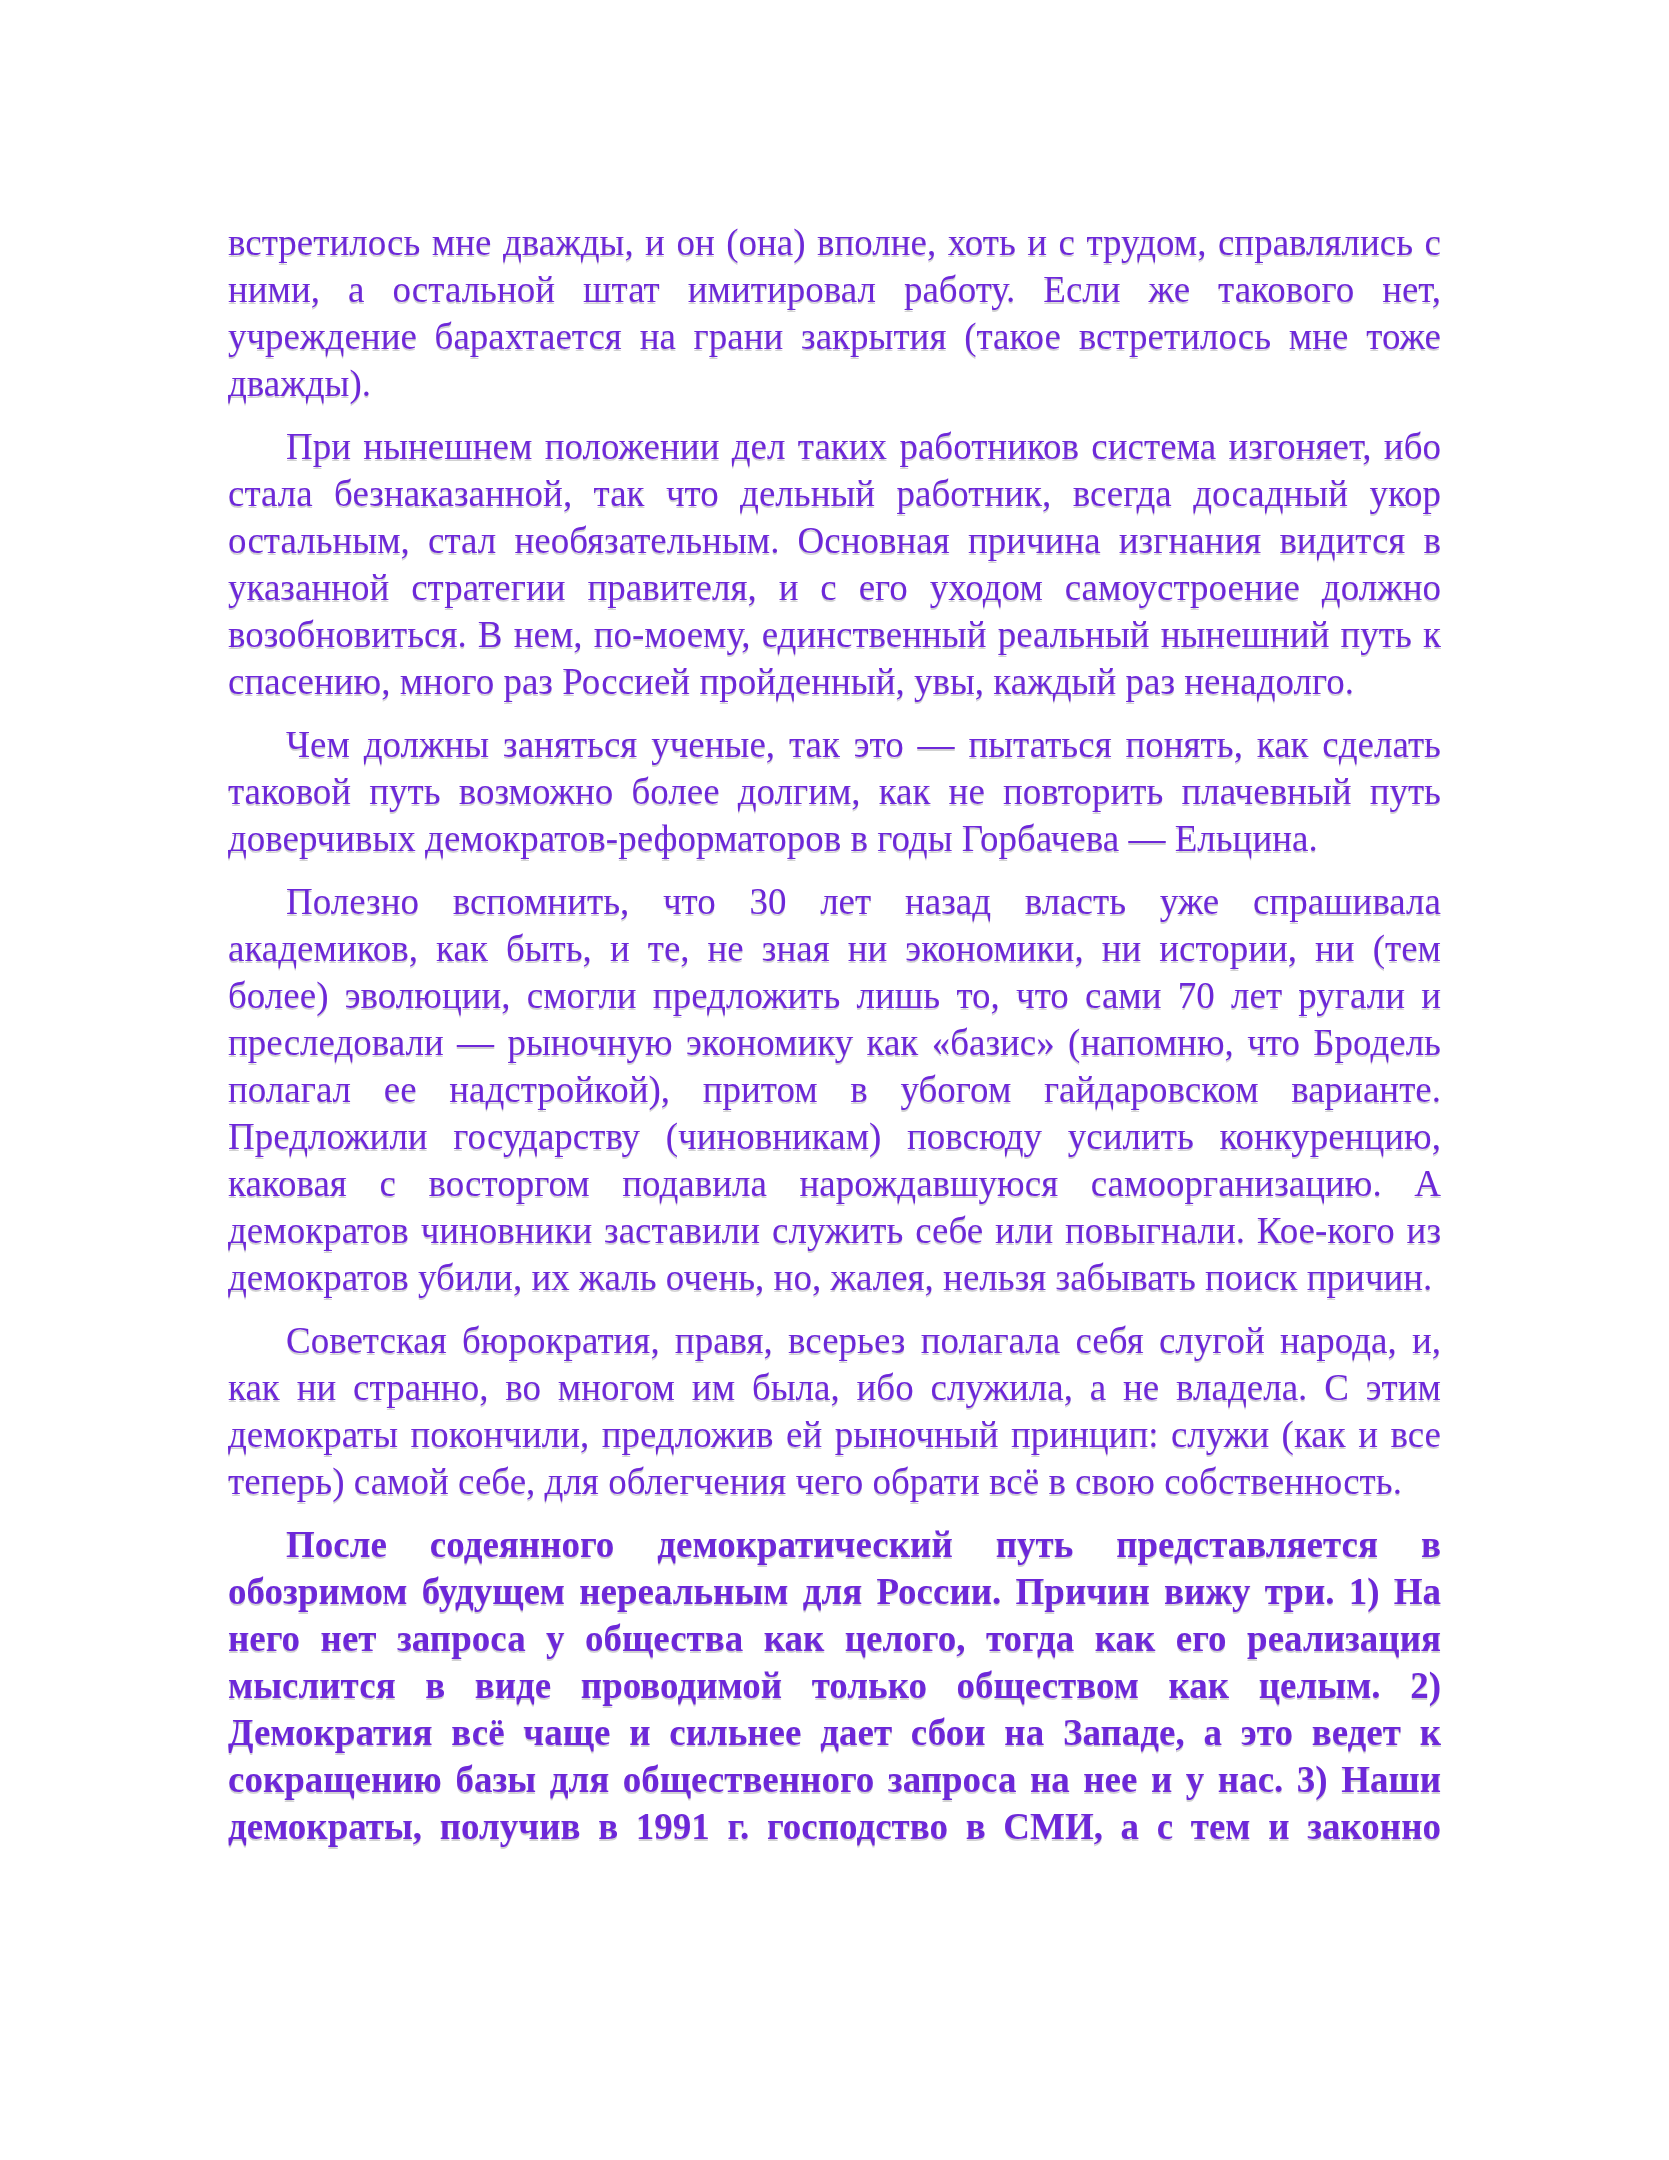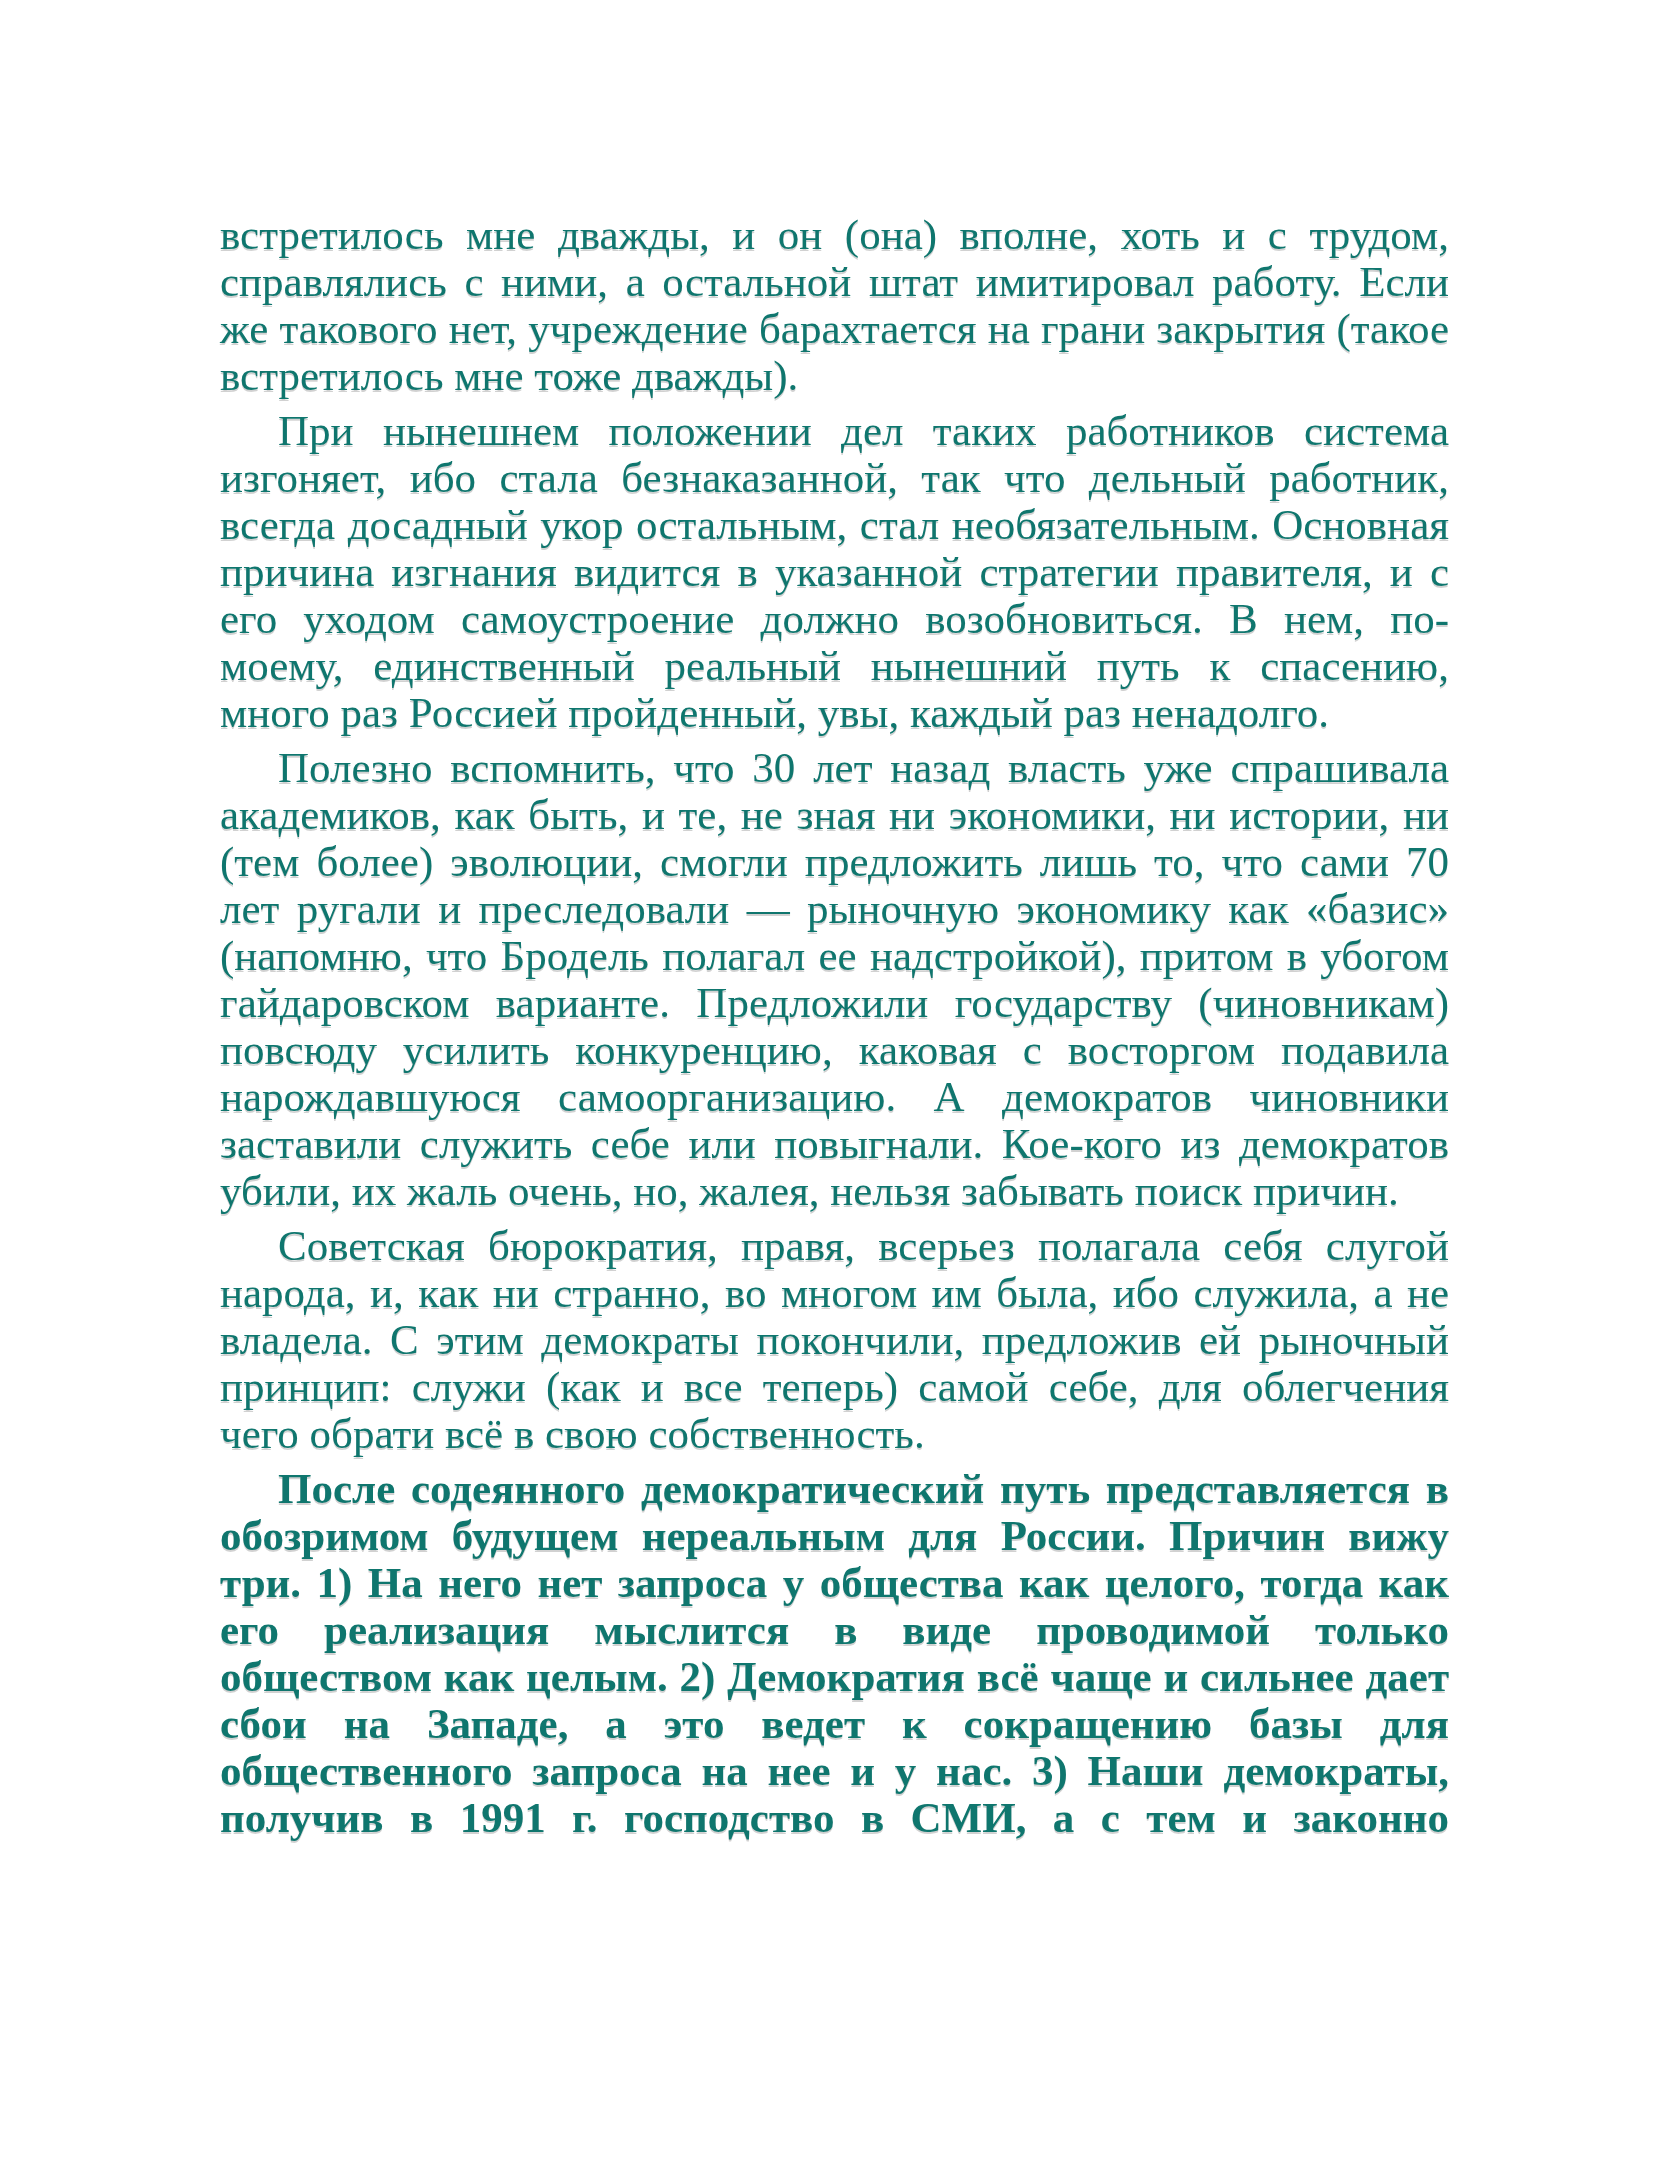--- a/index.html
+++ b/index.html
@@ -15,42 +15,43 @@
     overflow: hidden;
   }
   .text-block {
     position: absolute;
     left: 212px;
     top: 203px;
     width: 1245px;
     color: #000000;
   }
   .para {
-    margin: 8px;
+    margin: 16px;
     padding: 0;
     font-family: "Liberation Serif", "DejaVu Serif", serif;
-    font-size: 43px;
+    font-size: 37px;
     line-height: 47px;
-    color: #0f766e;
+    color: #6d28d9;
     text-align: justify;
     text-shadow: 0 2px 0 rgba(0,0,0,0.18);
   }
   .para.indent {
     text-indent: 58px;
   }
   
   .para.continued {
     text-align-last: justify;
     font-weight: bold;
   }
 </style>
 </head>
 <body>
 
 <div class="page">
   <div class="text-block">
     <p class="para">встретилось мне дважды, и он (она) вполне, хоть и с трудом, справлялись с ними, а остальной штат имитировал работу. Если же такового нет, учреждение барахтается на грани закрытия (такое встретилось мне тоже дважды).</p>
     <p class="para indent">При нынешнем положении дел таких работников система изгоняет, ибо стала безнаказанной, так что дельный работник, всегда досадный укор остальным, стал необязательным. Основная причина изгнания видится в указанной стратегии правителя, и с его уходом самоустроение должно возобновиться. В нем, по-моему, единственный реальный нынешний путь к спасению, много раз Россией пройденный, увы, каждый раз ненадолго.</p>
+    <p class="para indent">Чем должны заняться ученые, так это — пытаться понять, как сделать таковой путь возможно более долгим, как не повторить плачевный путь доверчивых демократов-реформаторов в годы Горбачева — Ельцина.</p>
     <p class="para indent">Полезно вспомнить, что 30 лет назад власть уже спрашивала академиков, как быть, и те, не зная ни экономики, ни истории, ни (тем более) эволюции, смогли предложить лишь то, что сами 70 лет ругали и преследовали — рыночную экономику как «базис» (напомню, что Бродель полагал ее надстройкой), притом в убогом гайдаровском варианте. Предложили государству (чиновникам) повсюду усилить конкуренцию, каковая с восторгом подавила нарождавшуюся самоорганизацию. А демократов чиновники заставили служить себе или повыгнали. Кое-кого из демократов убили, их жаль очень, но, жалея, нельзя забывать поиск причин.</p>
     <p class="para indent">Советская бюрократия, правя, всерьез полагала себя слугой народа, и, как ни странно, во многом им была, ибо служила, а не владела. С этим демократы покончили, предложив ей рыночный принцип: служи (как и все теперь) самой себе, для облегчения чего обрати всё в свою собственность.</p>
     <p class="para indent continued">После содеянного демократический путь представляется в обозримом будущем нереальным для России. Причин вижу три. 1) На него нет запроса у общества как целого, тогда как его реализация мыслится в виде проводимой только обществом как целым. 2) Демократия всё чаще и сильнее дает сбои на Западе, а это ведет к сокращению базы для общественного запроса на нее и у нас. 3) Наши демократы, получив в 1991 г. господство в СМИ, а с тем и законно</p>
   </div>
 </div>
 
 </body></html>

